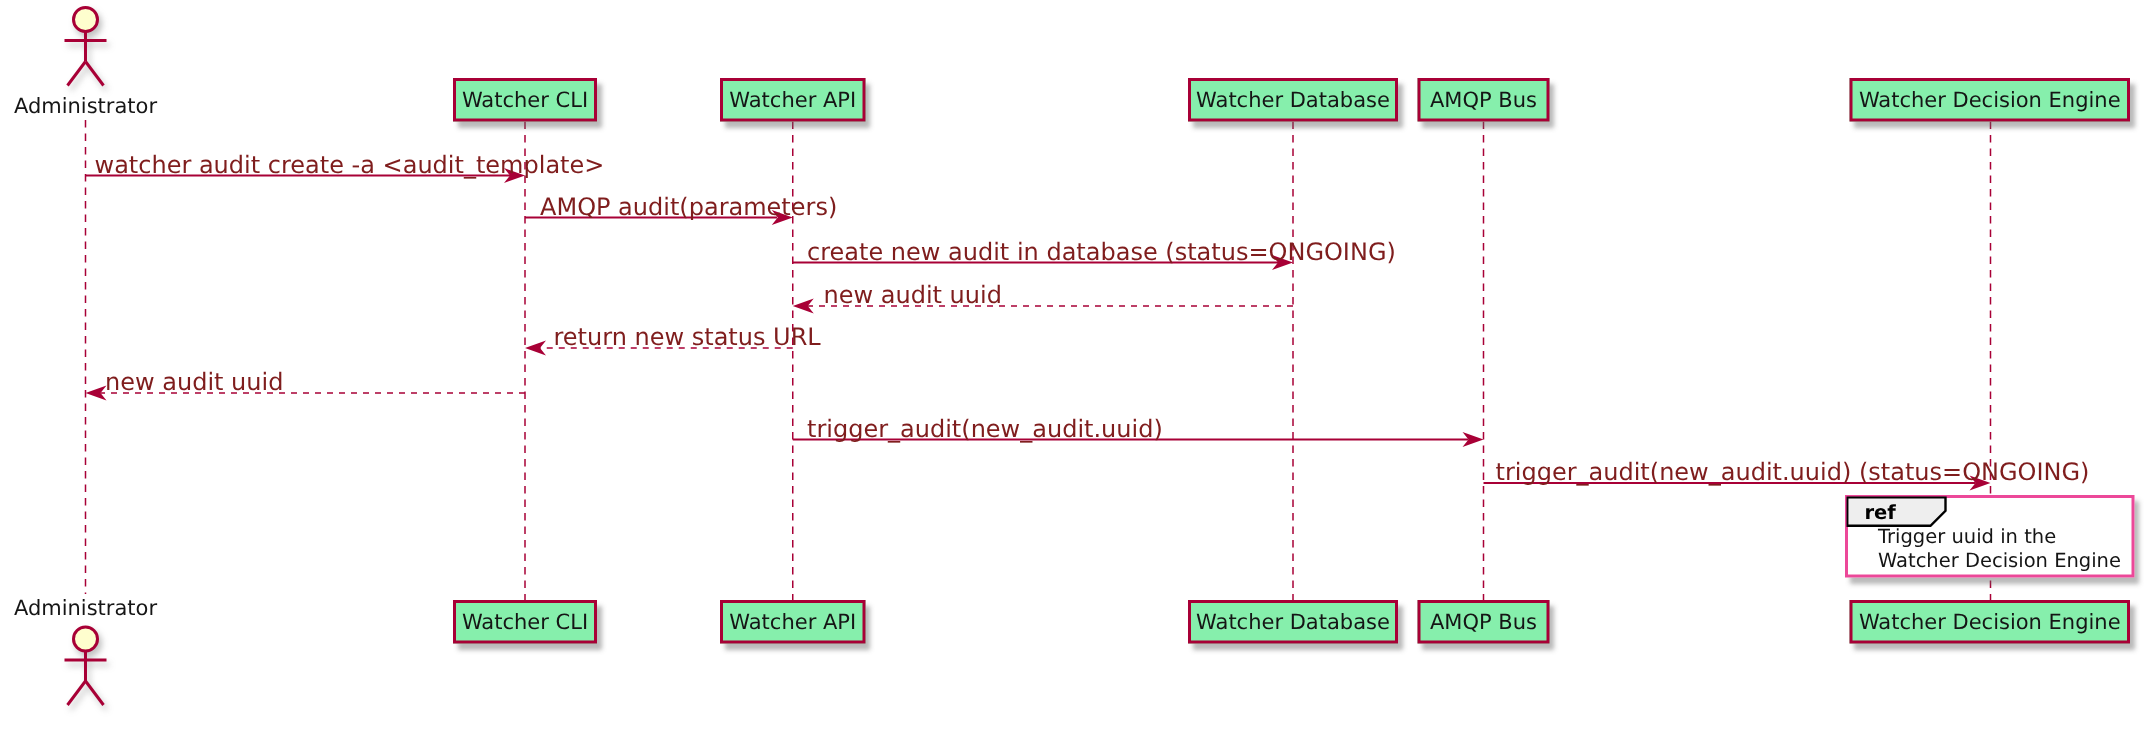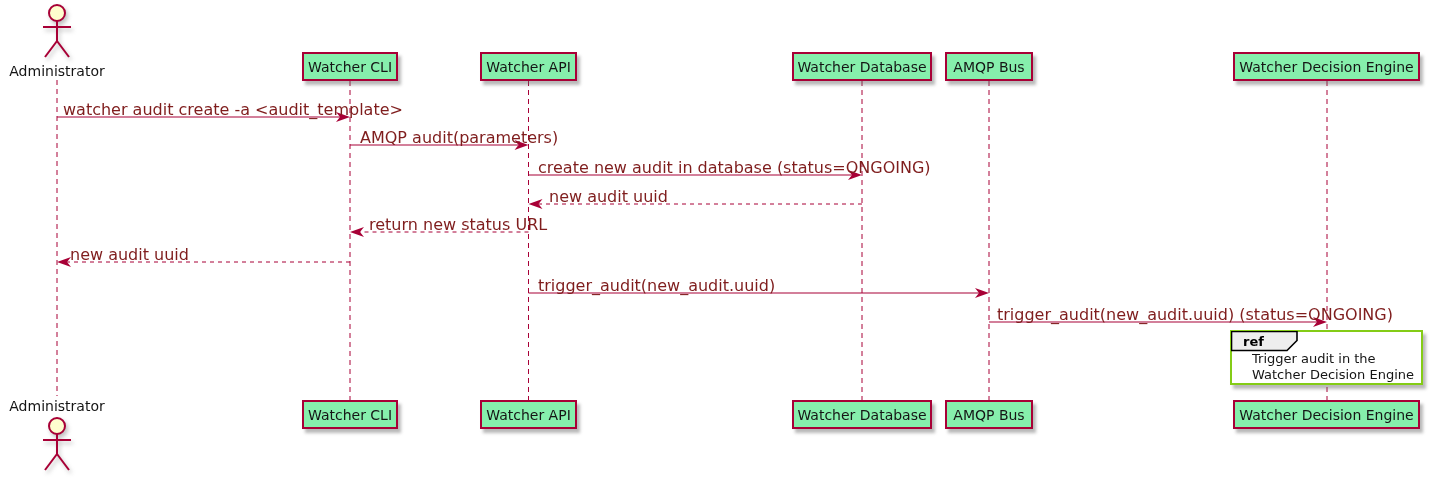--- a/index.html
+++ b/index.html
@@ -43,21 +43,21 @@
     white-space: nowrap;
     z-index: 2;
   }
   .ref-box {
     position: absolute;
     left: 1230px;
     top: 330px;
     width: 193px;
     height: 55px;
     background: #ffffff;
-    border: 2px solid #84cc16;
+    border: 2px solid #ec4899;
     box-sizing: border-box;
     box-shadow: 3px 4px 3px rgba(100,100,100,0.45);
     z-index: 3;
   }
   .ref-tag-svg { position: absolute; left: -1px; top: -1px; }
   .ref-keyword { font-family: "DejaVu Sans", sans-serif; font-weight: bold; font-size: 13px; fill: #000; }
   .ref-lines {
     position: absolute;
     left: 20px;
     top: 19px;
@@ -159,18 +159,18 @@
   <div class="msg" style="left:70px;  top:245px;">new audit uuid</div>
   <div class="msg" style="left:538px; top:276px;">trigger_audit(new_audit.uuid)</div>
   <div class="msg" style="left:997px; top:305px;">trigger_audit(new_audit.uuid) (status=ONGOING)</div>
 
   <div class="ref-box">
     <svg class="ref-tag-svg" width="78" height="21">
       <path d="M0.5,0.5 H66 V9.5 L56,19.5 H0.5 Z" fill="#EEEEEE" stroke="#000000" stroke-width="1.6"></path>
       <text x="12" y="15" class="ref-keyword">ref</text>
     </svg>
     <div class="ref-lines">
-      <div>Trigger audit in the</div>
+      <div>Trigger uuid in the</div>
       <div>Watcher Decision Engine</div>
     </div>
   </div>
 
 </div>
 
 </body></html>

